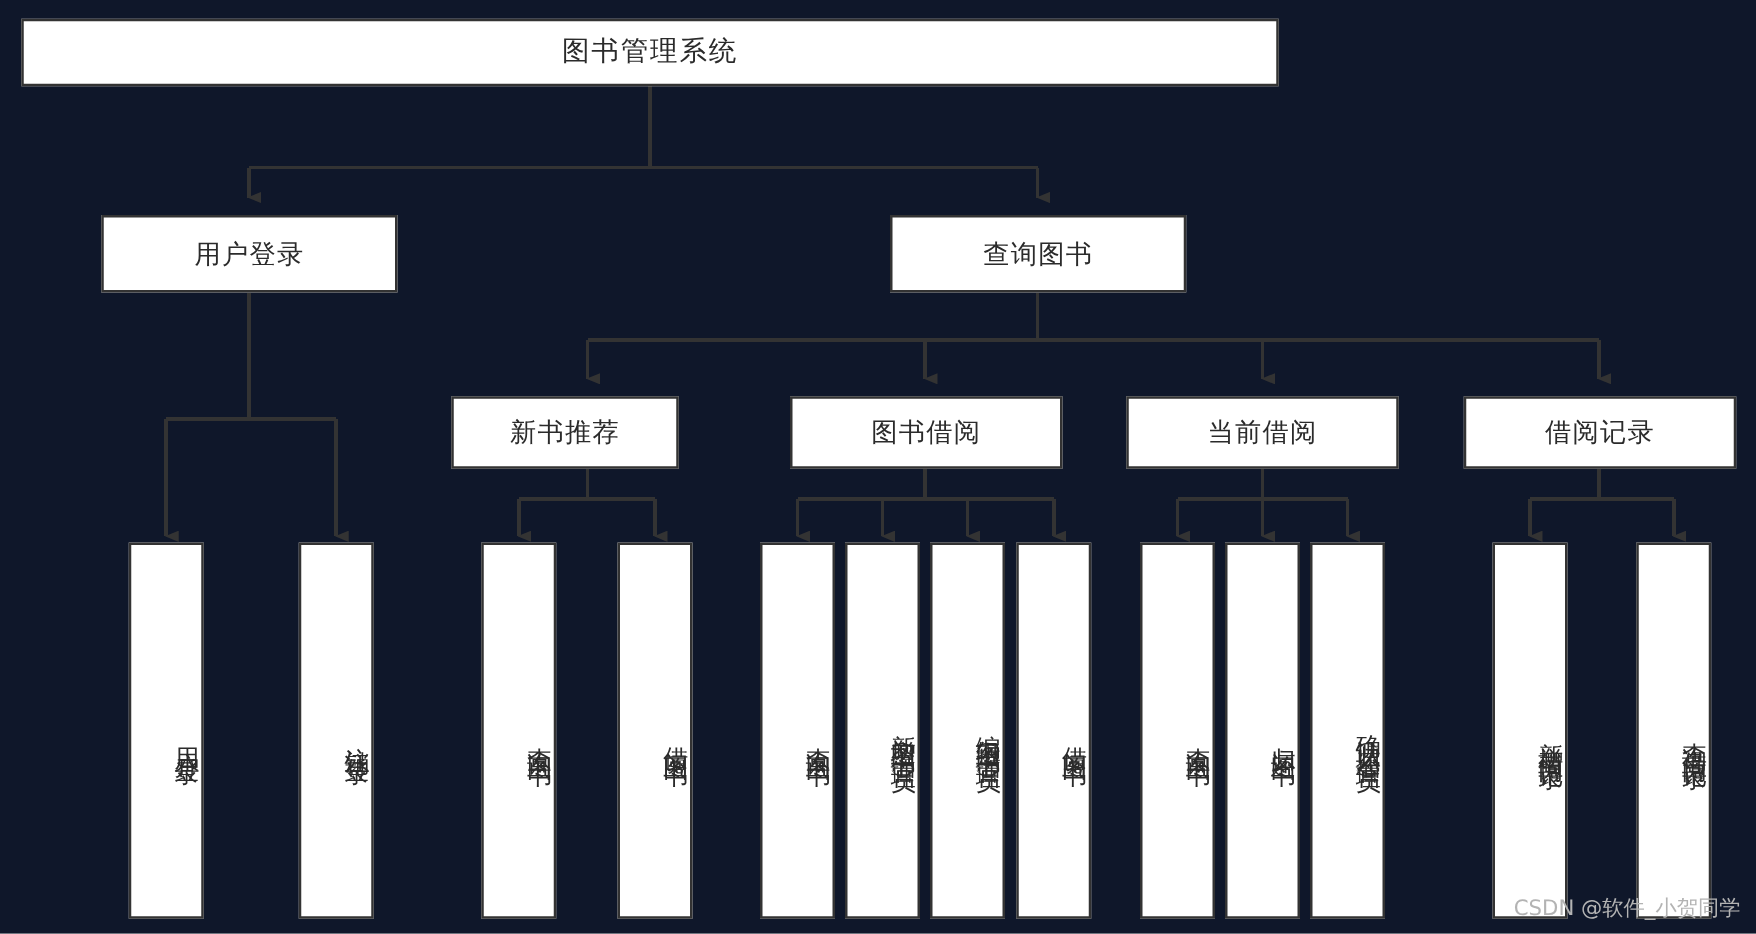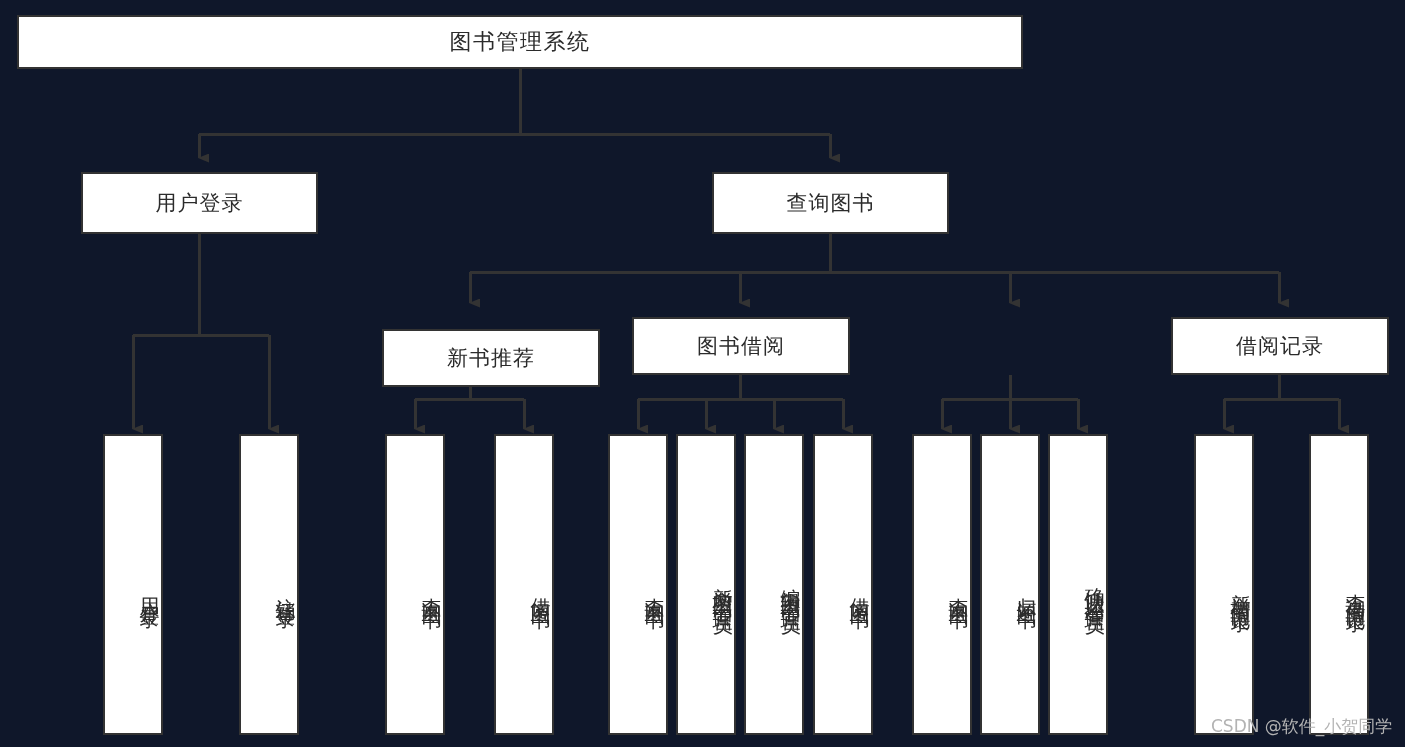--- a/index.html
+++ b/index.html
@@ -128,25 +128,28 @@
     <span>图书管理系统</span>
   </div>
 
   <div class="node-box node-h" style="left:81px; top:172px; width:237px; height:62px;">
     <span>用户登录</span>
   </div>
   <div class="node-box node-h" style="left:712px; top:172px; width:237px; height:62px;">
     <span>查询图书</span>
   </div>
 
-  <div class="node-box node-h" style="left:361px; top:329px; width:218px; height:58px;margin-left:21px;">
+  <div class="node-box node-h" style="left:361px; top:317px; width:182px; height:58px;">
     <span>新书推荐</span>
   </div>
   <div class="node-box node-h" style="left:632px; top:317px; width:218px; height:58px;">
     <span>图书借阅</span>
+  </div>
+  <div class="node-box node-h" style="left:901px; top:317px; width:218px; height:58px;">
+    <span>当前借阅</span>
   </div>
   <div class="node-box node-h" style="left:1171px; top:317px; width:218px; height:58px;align-items:center;">
     <span>借阅记录</span>
   </div>
 
   <div class="node-box node-v" style="left:103px; top:434px; width:60px; height:301px;">
     <span>用户登录</span>
   </div>
   <div class="node-box node-v" style="left:239px; top:434px; width:60px; height:301px;">
     <span>注销登录</span>

